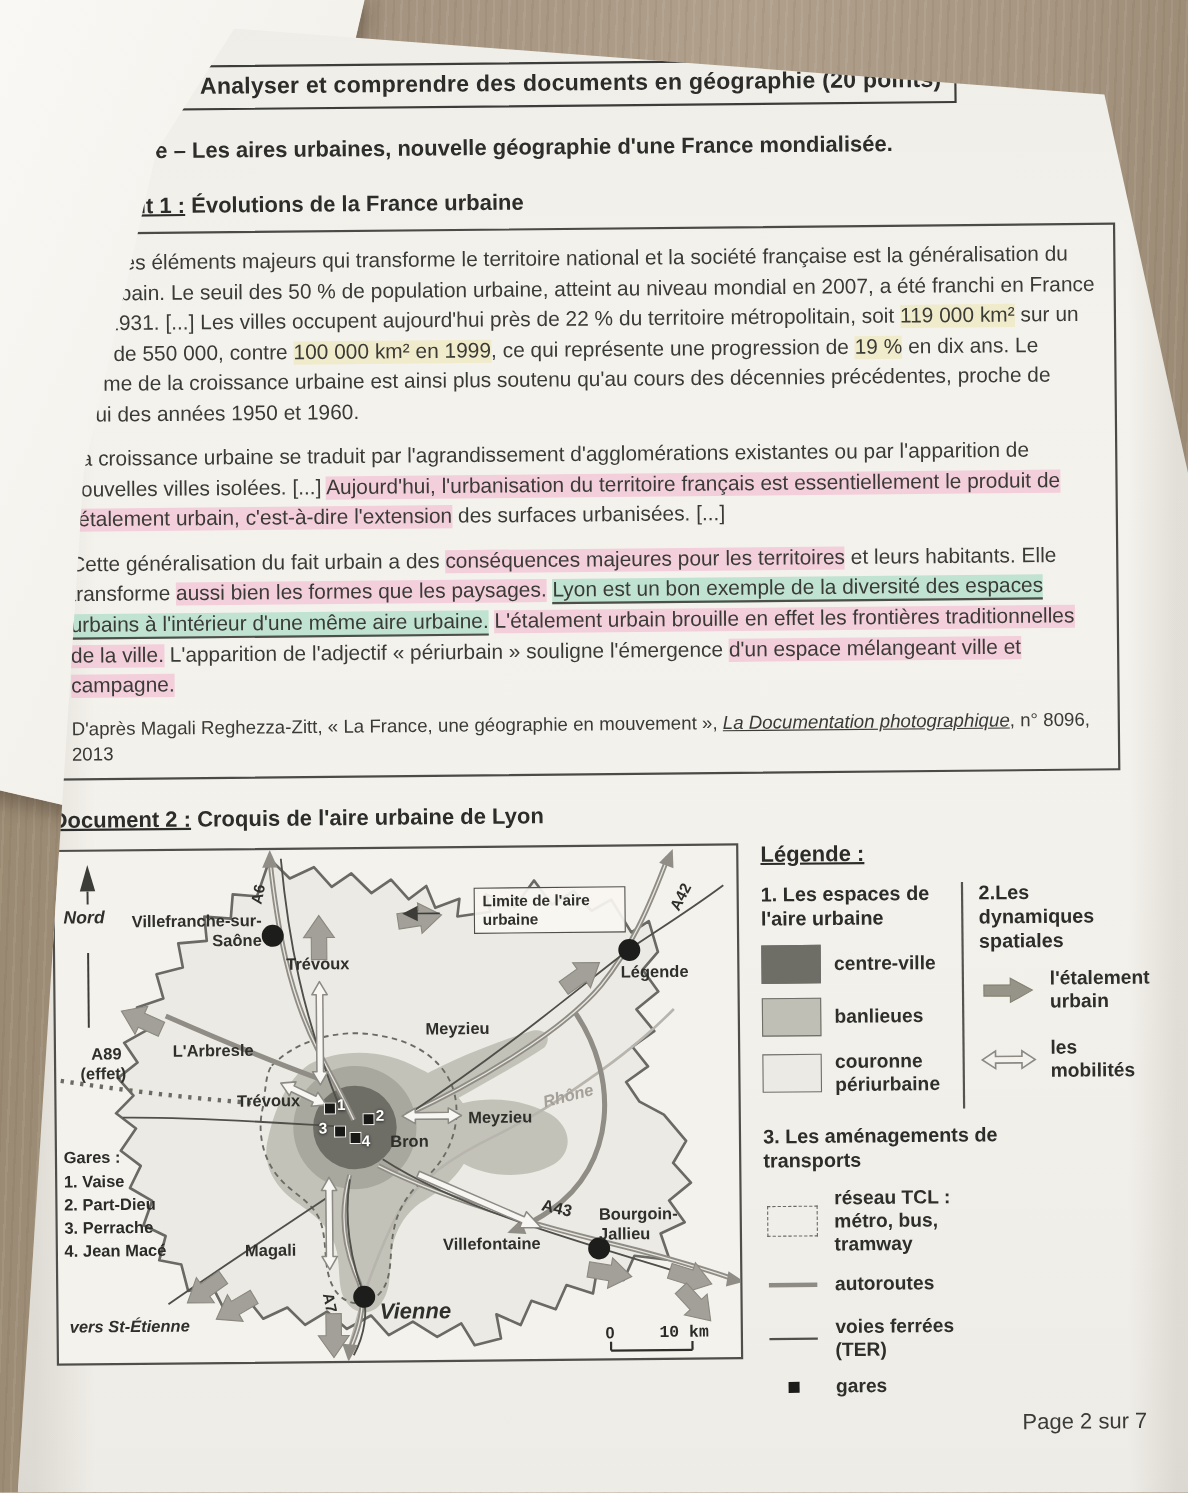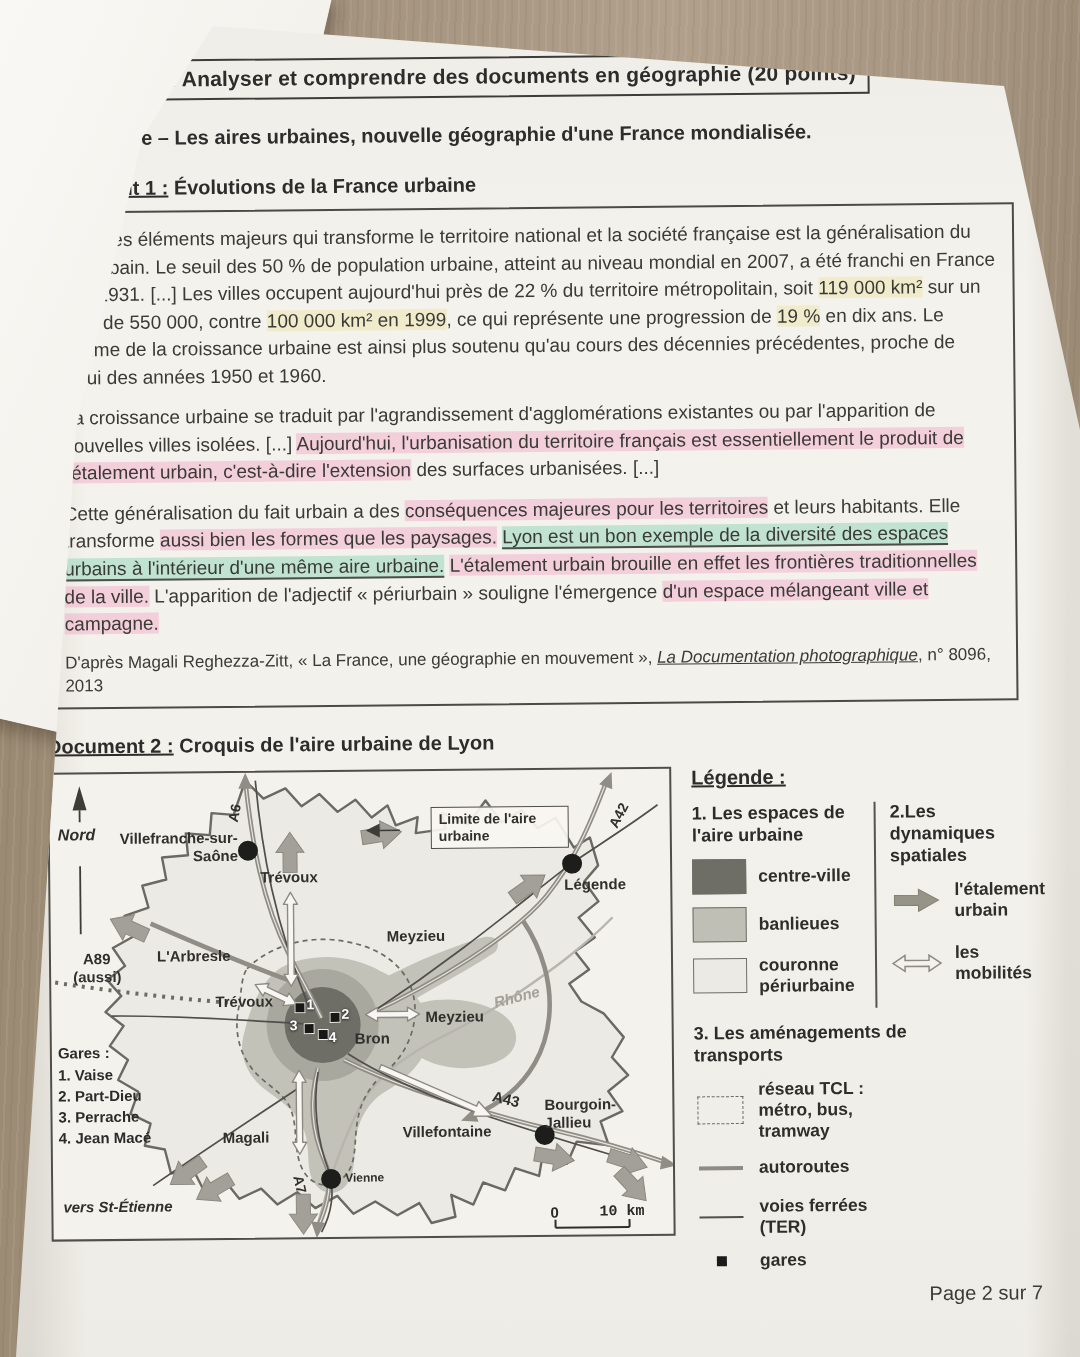--- a/index.html
+++ b/index.html
@@ -222,29 +222,29 @@
         <div class="ml it" style="left:8px;top:52px;font-size:16px;">Nord</div>
         <div class="ml wrap" style="left:58px;top:56px;width:130px;text-align:right;">Villefranche-sur-Saône</div>
         <div class="ml" style="left:176px;top:32px;font-size:14px;transform:rotate(-78deg);">A6</div>
         <div class="ml" style="left:210px;top:96px;">Trévoux</div>
         <div class="limite-box" style="left:352px;top:36px;width:122px;margin-left:29px;">Limite de l'aire urbaine</div>
         <div class="ml" style="left:556px;top:38px;font-size:14px;transform:rotate(-62deg);">A42</div>
         <div class="ml" style="left:514px;top:106px;">Légende</div>
         <div class="ml" style="left:336px;top:156px;">Meyzieu</div>
         <div class="ml it" style="left:442px;top:218px;color:#a3a199;transform:rotate(-14deg);">Rhône</div>
         <div class="ml" style="left:32px;top:176px;">A89</div>
-        <div class="ml" style="left:22px;top:194px;">(aussi)</div>
+        <div class="ml" style="left:22px;top:194px;">(effet)</div>
         <div class="ml" style="left:106px;top:174px;">L'Arbresle</div>
         <div class="ml" style="left:164px;top:220px;">Trévoux</div>
         <div class="ml" style="left:303px;top:258px;">Bron</div>
         <div class="ml" style="left:374px;top:237px;">Meyzieu</div>
         <div class="ml" style="left:170px;top:356px;">Magali</div>
         <div class="ml" style="left:350px;top:352px;">Villefontaine</div>
         <div class="ml wrap" style="left:492px;top:326px;width:92px;">Bourgoin-Jallieu</div>
-        <div class="ml" style="left:292px;top:400px;font-size:12px;">Vienne</div>
+        <div class="ml" style="left:292px;top:410px;font-size:20px;font-style:italic;">Vienne</div>
         <div class="ml" style="left:440px;top:320px;transform:rotate(14deg);">A43</div>
         <div class="ml" style="left:238px;top:404px;font-size:14px;transform:rotate(78deg);">A7</div>
         <div class="ml it" style="left:10px;top:424px;">vers St-Étienne</div>
 
         <div class="gares-list">
           <div>Gares :</div>
           <div>1. Vaise</div>
           <div>2. Part-Dieu</div>
           <div>3. Perrache</div>
           <div>4. Jean Macé</div>

